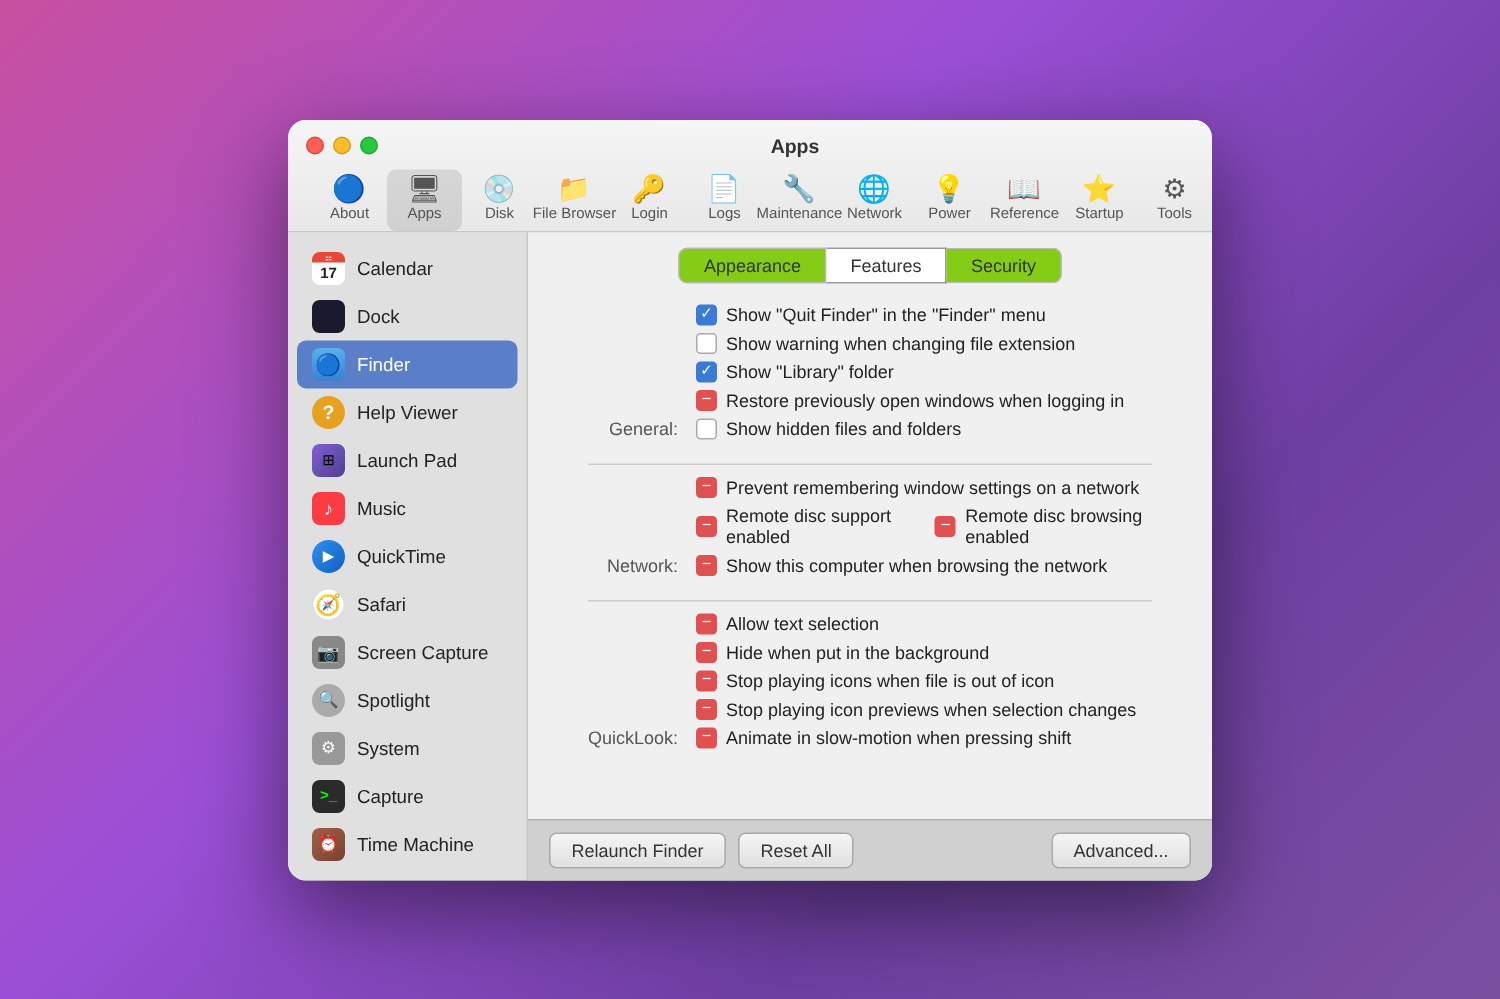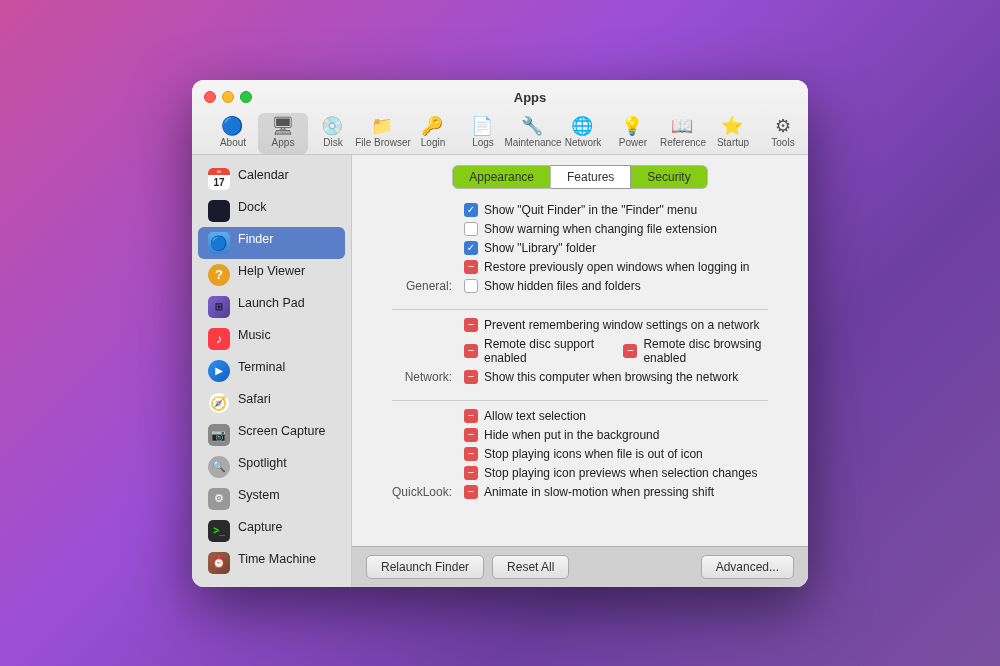--- a/index.html
+++ b/index.html
@@ -98,21 +98,21 @@
     
     .sidebar {
       width: 160px;
       background: #e0e0e0;
       border-right: 1px solid #c8c8c8;
       padding: 8px 0;
       flex-shrink: 0;
     }
     .sidebar-item {
       display: flex;
-      align-items: flex-start;
+      align-items: center;
       padding: 5px 10px;
       cursor: pointer;
       border-radius: 6px;
       margin: 0 6px;
       gap: 8px;
     }
     .sidebar-item.active {
       background: #5a7ec7;
       color: white;
     }
@@ -390,21 +390,21 @@
             </div>
           </div>
           <span class="sidebar-label">Music</span>
         </div>
         <div class="sidebar-item">
           <div class="sidebar-icon">
             <div style="background: linear-gradient(135deg, rgb(48, 144, 240), rgb(16, 96, 192)); border-radius: 11px; width: 22px; height: 22px; display: flex; align-items: center; justify-content: center;">
               <span style="color:white;font-size:10px;">▶</span>
             </div>
           </div>
-          <span class="sidebar-label">Terminal</span>
+          <span class="sidebar-label">QuickTime</span>
         </div>
         <div class="sidebar-item">
           <div class="sidebar-icon">
             <div style="background: white; border-radius: 11px; width: 22px; height: 22px; display: flex; align-items: center; justify-content: center; border: 1px solid rgb(221, 221, 221);">
               <span style="font-size:14px;">🧭</span>
             </div>
           </div>
           <span class="sidebar-label">Safari</span>
         </div>
         <div class="sidebar-item">

